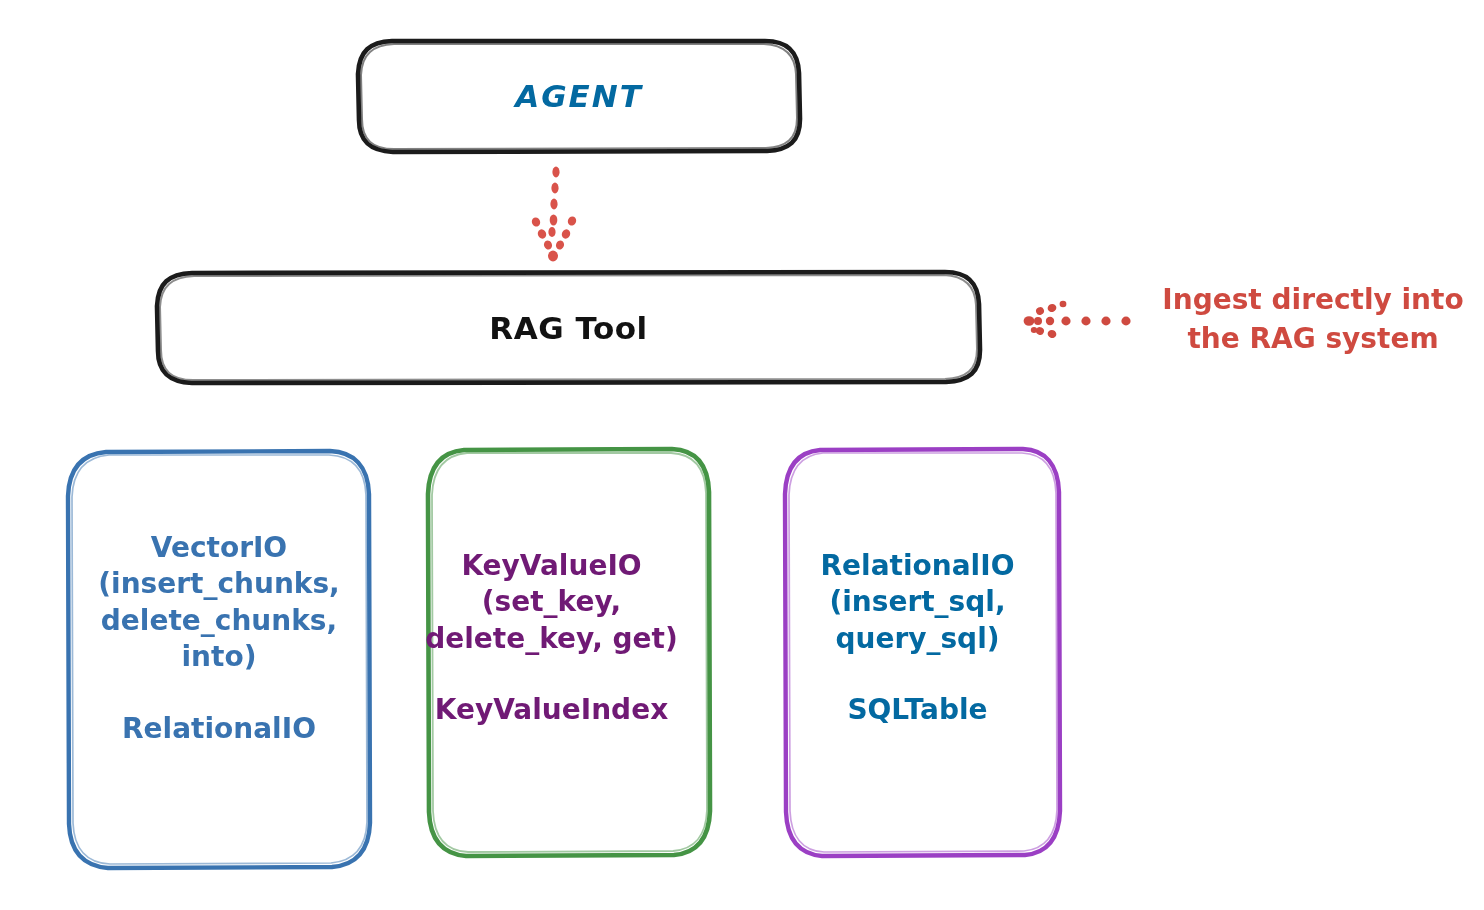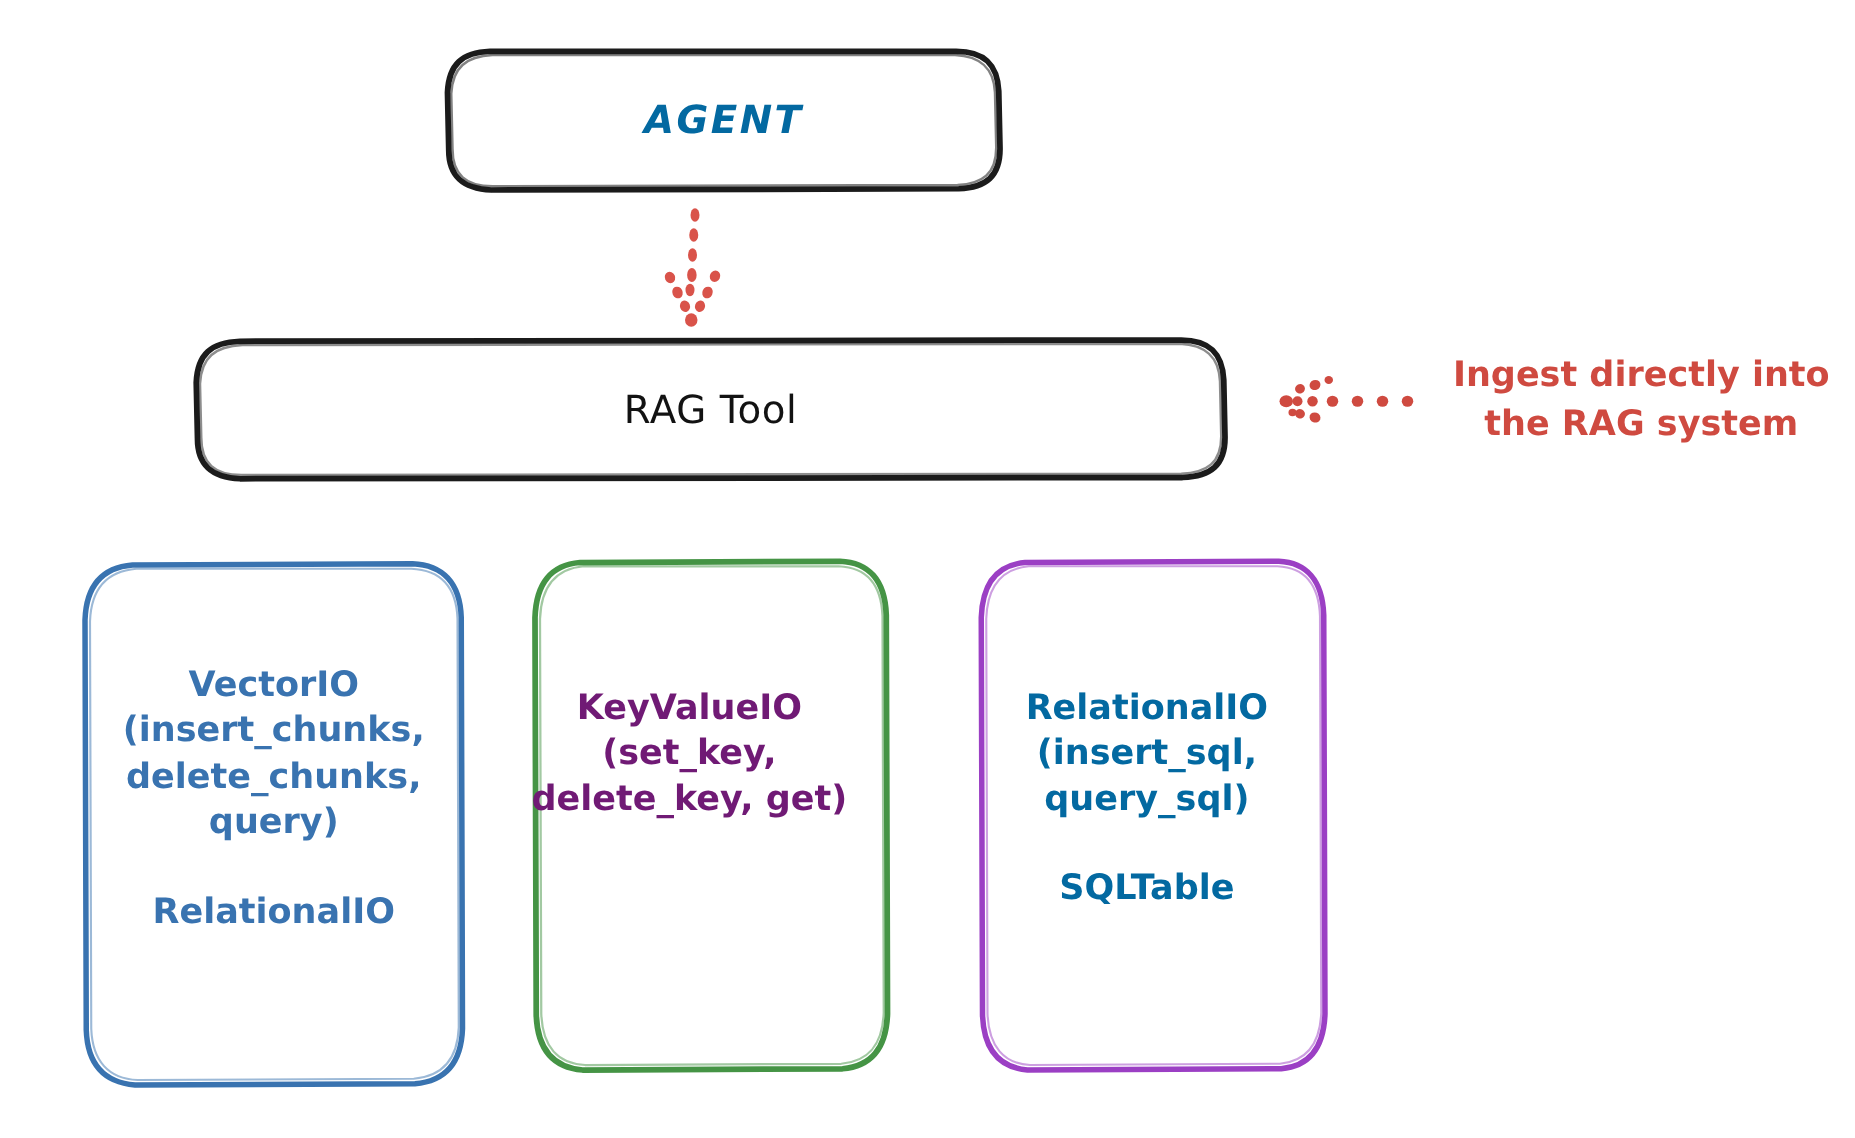--- a/index.html
+++ b/index.html
@@ -50,21 +50,21 @@
     color: #0369a1;
   }
 
   
   #ragtool-label {
     left: 157px;
     top: 272px;
     width: 823px;
     height: 111px;
     font-size: 31px;
-    font-weight: 400;
+    font-weight: 700;
     letter-spacing: 0.5px;
     color: #121212;
   }
 
   
   .provider-label {
     position: absolute;
     display: flex;
     flex-direction: column;
     align-items: center;
@@ -264,28 +264,29 @@
   </svg>
 
   <div class="node-label" id="agent-label">AGENT</div>
 
   <div class="node-label" id="ragtool-label">RAG Tool</div>
 
   <div class="provider-label" id="vector-label">
     <span class="provider-api">VectorIO
 (insert_chunks,
 delete_chunks,
-query)</span>
+into)</span>
     <span class="provider-index">RelationalIO</span>
   </div>
 
   <div class="provider-label" id="kv-label">
     <span class="provider-api">KeyValueIO
 (set_key,
 delete_key, get)</span>
+    <span class="provider-index">KeyValueIndex</span>
   </div>
 
   <div class="provider-label" id="rel-label">
     <span class="provider-api">RelationalIO
 (insert_sql,
 query_sql)</span>
     <span class="provider-index">SQLTable</span>
   </div>
 
   <div id="ingest-note">Ingest directly into

